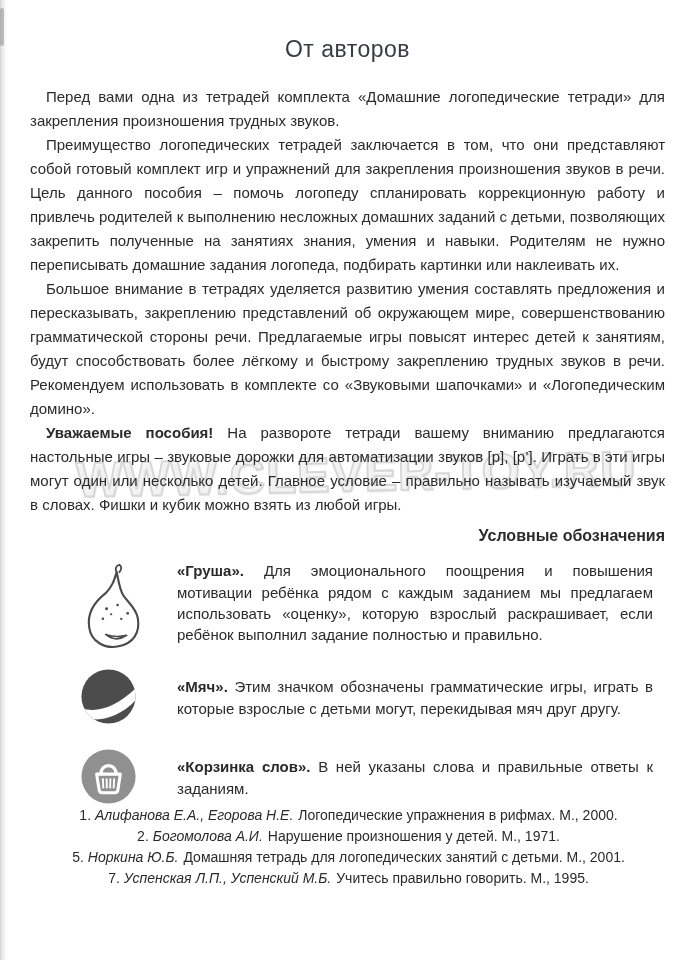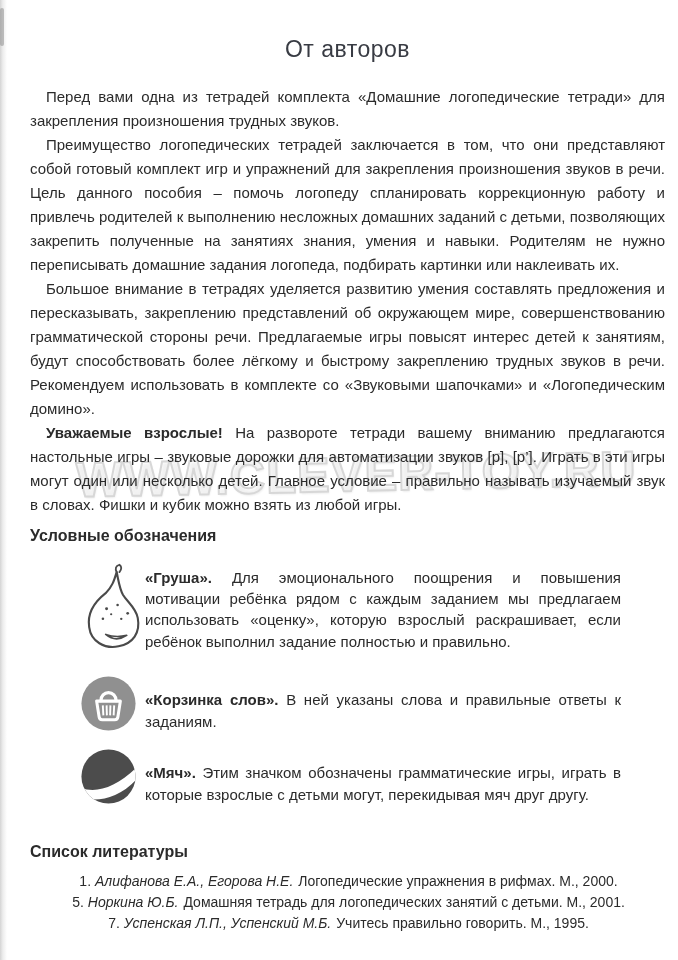--- a/index.html
+++ b/index.html
@@ -45,26 +45,26 @@
   }
   .intro p {
     margin: 0;
     font-size: 15px; line-height: 24px;
     text-align: justify;
     text-indent: 16px;
   }
   .lead-bold { font-weight: bold; }
   h2.section-heading {
     margin: 10px 0 9px 0;
-    text-align: left;
+    text-align: right;
     font-size: 16px; font-weight: bold;
     color: #2b2b2b;
   }
   .legend { display:flex; flex-direction:column; gap:8px; }
-  .legend-row { display:flex; align-items:flex-end; }
+  .legend-row { display:flex; align-items:center;gap:32px; }
   .legend-row + .legend-row { margin-top: 8px; }
   .icon-col { width:115px; flex:none; box-sizing:border-box; padding-left:50px; }
   .legend-text {
     width: 476px; flex:none;
     font-size: 15px; line-height: 21.3px;
     text-align: justify;
     margin: 0;
   }
   .row-ball .legend-text, .row-basket .legend-text { margin-top: 2px; }
   .pear-svg { width:66px; height:92px; margin-top:6px; display:block; }
@@ -91,21 +91,21 @@
   <div class="watermark">WWW.CLEVER-TOY.RU</div>
 
   <div class="content">
 
     <h1 class="title">От авторов</h1>
 
     <div class="intro">
       <p>Перед вами одна из тетрадей комплекта «Домашние логопедические тетради» для закрепления произношения трудных звуков.</p>
       <p>Преимущество логопедических тетрадей заключается в том, что они представляют собой готовый комплект игр и упражнений для закрепления произношения звуков в речи. Цель данного пособия – помочь логопеду спланировать коррекционную работу и привлечь родителей к выполнению несложных домашних заданий с детьми, позволяющих закрепить полученные на занятиях знания, умения и навыки. Родителям не нужно переписывать домашние задания логопеда, подбирать картинки или наклеивать их.</p>
       <p>Большое внимание в тетрадях уделяется развитию умения составлять предложения и пересказывать, закреплению представлений об окружающем мире, совершенствованию грамматической стороны речи. Предлагаемые игры повысят интерес детей к занятиям, будут способствовать более лёгкому и быстрому закреплению трудных звуков в речи. Рекомендуем использовать в комплекте со «Звуковыми шапочками» и «Логопедическим домино».</p>
-      <p><span class="lead-bold">Уважаемые взрослые!</span><span> На развороте тетради вашему вниманию предлагаются настольные игры – звуковые дорожки для автоматизации звуков [р], [р’]. Играть в эти игры могут один или несколько детей. Главное условие – правильно называть изучаемый звук в словах. Фишки и кубик можно взять из любой игры.</span></p>
+      <p><span class="lead-bold">Уважаемые пособия!</span><span> На развороте тетради вашему вниманию предлагаются настольные игры – звуковые дорожки для автоматизации звуков [р], [р’]. Играть в эти игры могут один или несколько детей. Главное условие – правильно называть изучаемый звук в словах. Фишки и кубик можно взять из любой игры.</span></p>
     </div>
 
     <h2 class="section-heading">Условные обозначения</h2>
 
     <div class="legend">
 
       <div class="legend-row row-pear">
         <div class="icon-col">
           <svg class="pear-svg" viewBox="0 0 72 96" xmlns="http://www.w3.org/2000/svg">
             <path d="M40,11 q-3,-6 3,-8 q4,3 0,8" fill="none" stroke="#4a4a4a" stroke-width="2" stroke-linecap="round"></path>
@@ -115,54 +115,54 @@
             <circle cx="52" cy="56" r="1.5" fill="#4a4a4a"></circle>
             <circle cx="25" cy="62" r="1.4" fill="#4a4a4a"></circle>
             <circle cx="45" cy="62" r="1.3" fill="#4a4a4a"></circle>
             <circle cx="34" cy="57" r="1.2" fill="#4a4a4a"></circle>
             <path d="M28,79 q11,9 23,1 q-12,3 -23,-1 Z" fill="none" stroke="#4a4a4a" stroke-width="1.8" stroke-linejoin="round"></path>
           </svg>
         </div>
         <p class="legend-text"><span class="lead-bold">«Груша».</span><span> Для эмоционального поощрения и повышения мотивации ребёнка рядом с каждым заданием мы предлагаем использовать «оценку», которую взрослый раскрашивает, если ребёнок выполнил задание полностью и правильно.</span></p>
       </div>
 
+      <div class="legend-row row-ball">
+        <div class="icon-col">
+          <svg class="ball-svg" viewBox="0 0 60 60" xmlns="http://www.w3.org/2000/svg">
+            <defs>
+                <clipPath id="ballClip">
+                  <circle cx="30" cy="30" r="28.5"></circle>
+                </clipPath>
+              </defs>
+            <circle cx="30" cy="30" r="28.5" fill="#4c4c4c"></circle>
+            <path d="M-4,40 C 14,49 38,44 64,16 L64,28 C 42,55 14,59 -4,50 Z" fill="#ffffff" clip-path="url(#ballClip)"></path>
+          </svg>
+        </div>
+        <p class="legend-text"><span class="lead-bold">«Мяч».</span><span> Этим значком обозначены грамматические игры, играть в которые взрослые с детьми могут, перекидывая мяч друг другу.</span></p>
+      </div>
+
       <div class="legend-row row-basket">
         <div class="icon-col">
           <svg class="basket-svg" viewBox="0 0 60 60" xmlns="http://www.w3.org/2000/svg">
             <circle cx="30" cy="30" r="28.5" fill="#909090"></circle>
             <path d="M22,27 a8,8.5 0 0 1 16,0" fill="none" stroke="#ffffff" stroke-width="3.4" stroke-linecap="round"></path>
             <path d="M17.5,27.5 h25 l-2.6,16.5 a3.4,3.4 0 0 1 -3.4,3 h-13 a3.4,3.4 0 0 1 -3.4,-3 Z" fill="none" stroke="#ffffff" stroke-width="3.2" stroke-linejoin="round"></path>
             <line x1="24" y1="32" x2="24.6" y2="42.5" stroke="#ffffff" stroke-width="2"></line>
             <line x1="28" y1="32" x2="28.3" y2="42.5" stroke="#ffffff" stroke-width="2"></line>
             <line x1="32" y1="32" x2="31.7" y2="42.5" stroke="#ffffff" stroke-width="2"></line>
             <line x1="36" y1="32" x2="35.4" y2="42.5" stroke="#ffffff" stroke-width="2"></line>
           </svg>
         </div>
         <p class="legend-text"><span class="lead-bold">«Корзинка слов».</span><span> В ней указаны слова и правильные ответы к заданиям.</span></p>
       </div>
 
-      <div class="legend-row row-ball">
-        <div class="icon-col">
-          <svg class="ball-svg" viewBox="0 0 60 60" xmlns="http://www.w3.org/2000/svg">
-            <defs>
-                <clipPath id="ballClip">
-                  <circle cx="30" cy="30" r="28.5"></circle>
-                </clipPath>
-              </defs>
-            <circle cx="30" cy="30" r="28.5" fill="#4c4c4c"></circle>
-            <path d="M-4,40 C 14,49 38,44 64,16 L64,28 C 42,55 14,59 -4,50 Z" fill="#ffffff" clip-path="url(#ballClip)"></path>
-          </svg>
-        </div>
-        <p class="legend-text"><span class="lead-bold">«Мяч».</span><span> Этим значком обозначены грамматические игры, играть в которые взрослые с детьми могут, перекидывая мяч друг другу.</span></p>
-      </div>
-
     </div>
 
-    <h2 class="section-heading biblio-heading">Список литературы</h2>
 
     <ol class="biblio">
       <li><span class="num">1.</span><i class="author">Алифанова Е.А., Егорова Н.Е.</i><span>Логопедические упражнения в рифмах. М., 2000.</span></li>
+      <li><span class="num">2.</span><i class="author">Богомолова А.И.</i><span>Нарушение произношения у детей. М., 1971.</span></li>
       <li><span class="num">5.</span><i class="author">Норкина Ю.Б.</i><span>Домашняя тетрадь для логопедических занятий с детьми. М., 2001.</span></li>
       <li><span class="num">7.</span><i class="author">Успенская Л.П., Успенский М.Б.</i><span>Учитесь правильно говорить. М., 1995.</span></li>
     </ol>
 
   </div>
 </div>
 
 </body></html>

